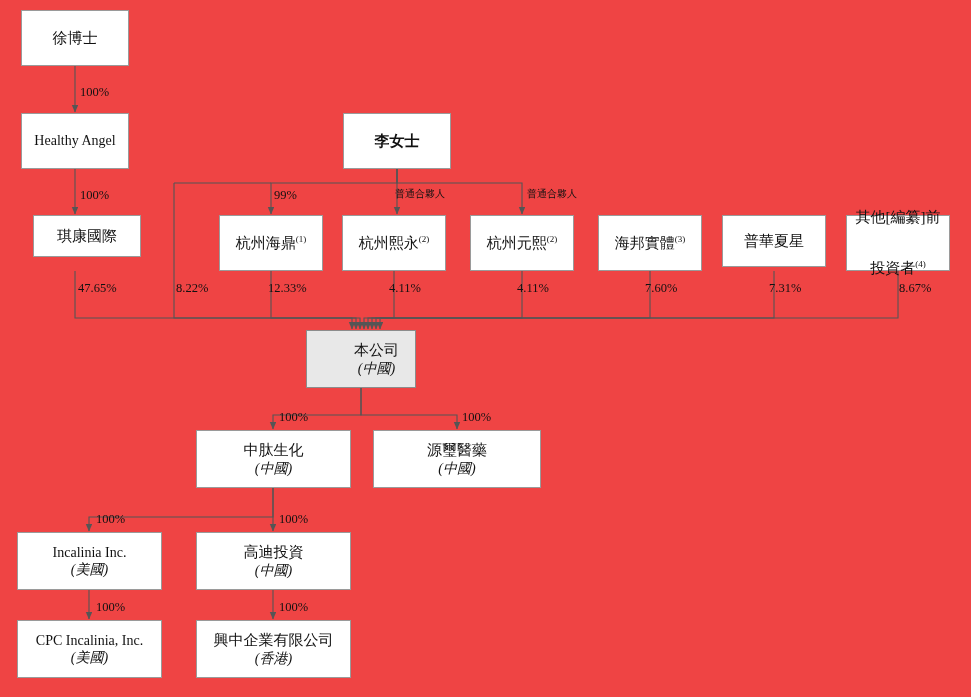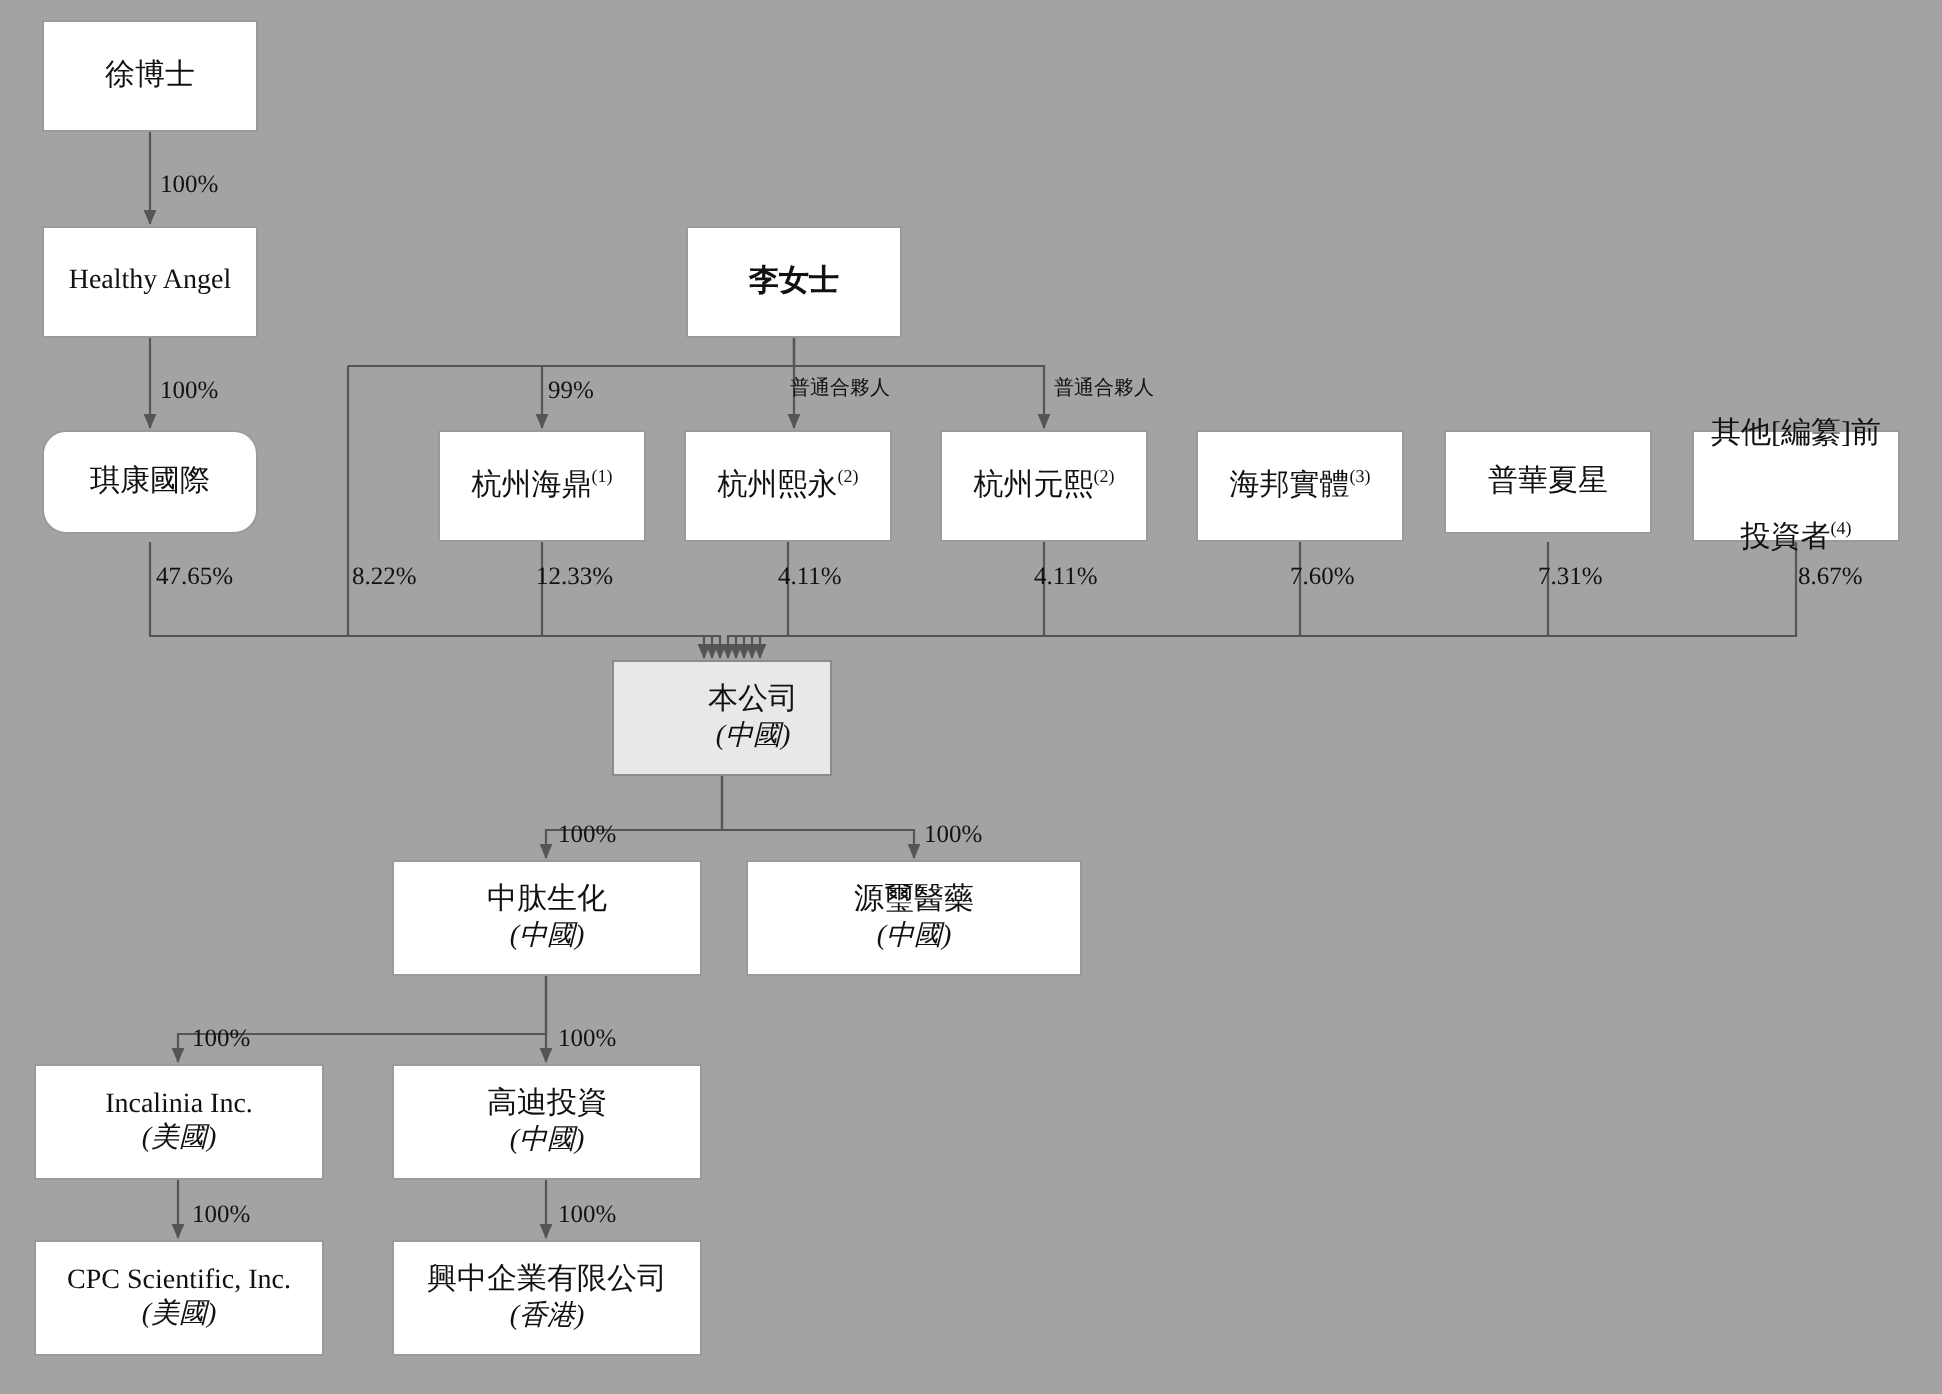--- a/index.html
+++ b/index.html
@@ -9,21 +9,21 @@
   }
   body {
     font-family: "Liberation Serif", "DejaVu Serif", serif;
     color: #111111;
   }
   #chart-root {
     position: relative;
     width: 971px;
     height: 697px;
     overflow: hidden;
-    background: #a3a3a3;
+    background: #ef4444;
   }
   #edges {
     position: absolute;
     left: 0;
     top: 0;
     width: 971px;
     height: 697px;
     pointer-events: none;
   }
   .node {
@@ -124,21 +124,21 @@
   </svg>
 
   <div class="node" style="left:21px; top:10px; width:108px; height:56px;">
     <span>徐博士</span>
   </div>
 
   <div class="node" style="left:21px; top:113px; width:108px; height:56px;">
     <span class="latin">Healthy Angel</span>
   </div>
 
-  <div class="node" style="left:21px; top:215px; width:108px; height:52px;border-radius:12px;">
+  <div class="node" style="left:33px; top:215px; width:108px; height:42px;">
     <span>琪康國際</span>
   </div>
 
   <div class="node" style="left:343px; top:113px; width:108px; height:56px;font-weight:bold;">
     <span>李女士</span>
   </div>
 
   <div class="node" style="left:219px; top:215px; width:104px; height:56px;">
     <span><span>杭州海鼎</span><span class="sup">(1)</span></span>
   </div>
@@ -183,21 +183,21 @@
     <span class="latin">Incalinia Inc.</span>
     <span class="sub">(美國)</span>
   </div>
 
   <div class="node" style="left:196px; top:532px; width:155px; height:58px;">
     <span>高迪投資</span>
     <span class="sub">(中國)</span>
   </div>
 
   <div class="node" style="left:17px; top:620px; width:145px; height:58px;">
-    <span class="latin">CPC Scientific, Inc.</span>
+    <span class="latin">CPC Incalinia, Inc.</span>
     <span class="sub">(美國)</span>
   </div>
 
   <div class="node" style="left:196px; top:620px; width:155px; height:58px;">
     <span>興中企業有限公司</span>
     <span class="sub">(香港)</span>
   </div>
 
   <div class="edge-label" style="left:80px; top:85px;">100%</div>
   <div class="edge-label" style="left:80px; top:188px;">100%</div>

